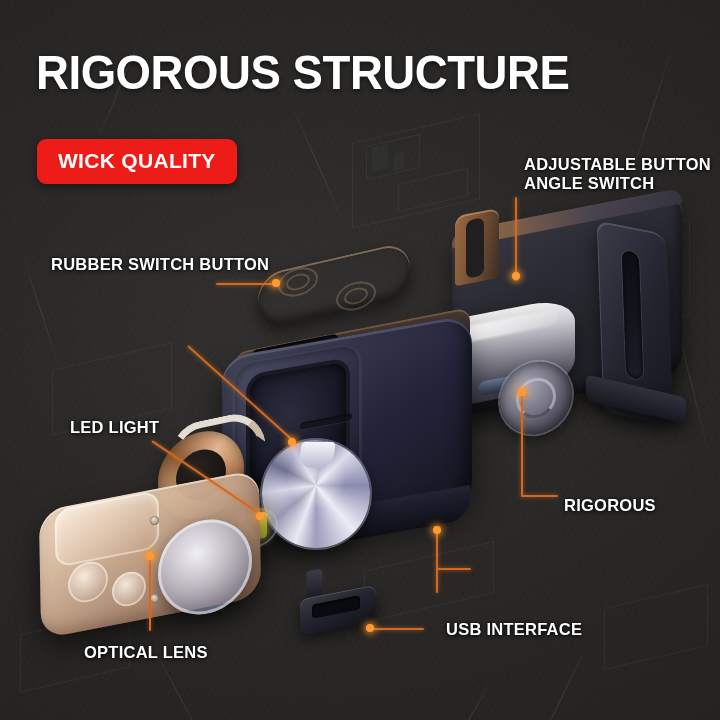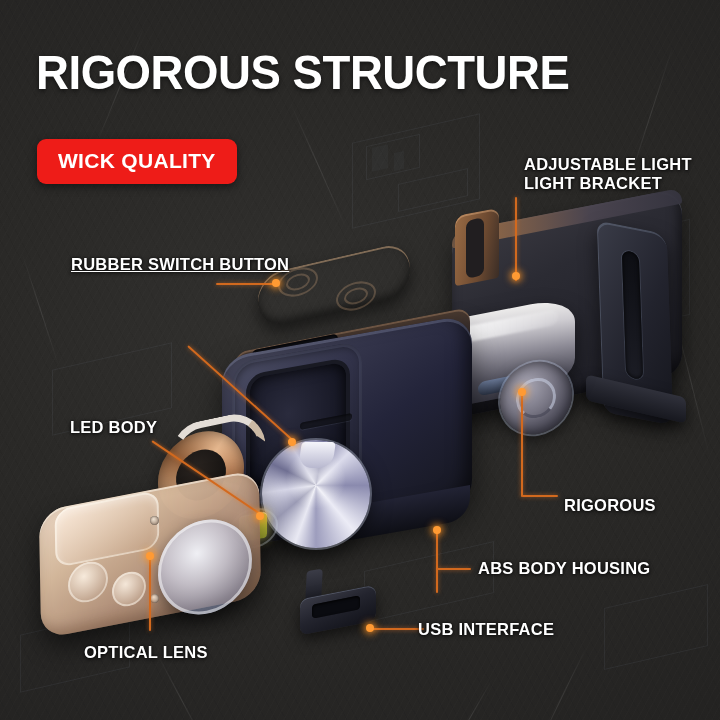--- a/index.html
+++ b/index.html
@@ -416,30 +416,29 @@
 
     <div class="lead" style="left:437px; top:530px; width:62px; transform:rotate(90deg); transform-origin:left center;"></div>
     <div class="lead" style="left:437px; top:568px; width:34px;"></div>
     <div class="dot" style="left:433px; top:526px;"></div>
 
     <div class="lead" style="left:372px; top:628px; width:52px;"></div>
     <div class="dot" style="left:366px; top:624px;"></div>
   </div>
 
   <div class="lbl" style="left:524px; top:155px;">
-    <div>ADJUSTABLE LIGHT</div>
-    <div>LIGHT BRACKET</div>
-  </div>
-
-  <div class="lbl" style="left:71px; top:255px;text-decoration:underline;">RUBBER SWITCH BUTTON</div>
-
-
-  <div class="lbl" style="left:70px; top:418px;">LED BODY</div>
+    <div>ADJUSTABLE BUTTON</div>
+    <div>ANGLE SWITCH</div>
+  </div>
+
+  <div class="lbl" style="left:51px; top:255px;">RUBBER SWITCH BUTTON</div>
+
+
+  <div class="lbl" style="left:70px; top:418px;">LED LIGHT</div>
 
   <div class="lbl" style="left:84px; top:643px;">OPTICAL LENS</div>
 
   <div class="lbl" style="left:564px; top:496px;">RIGOROUS</div>
 
-  <div class="lbl" style="left:478px; top:559px;">ABS BODY HOUSING</div>
-
-  <div class="lbl" style="left:418px; top:620px;text-align:right;">USB INTERFACE</div>
+
+  <div class="lbl" style="left:446px; top:620px;text-align:right;">USB INTERFACE</div>
 
 </div>
 
 </body></html>

